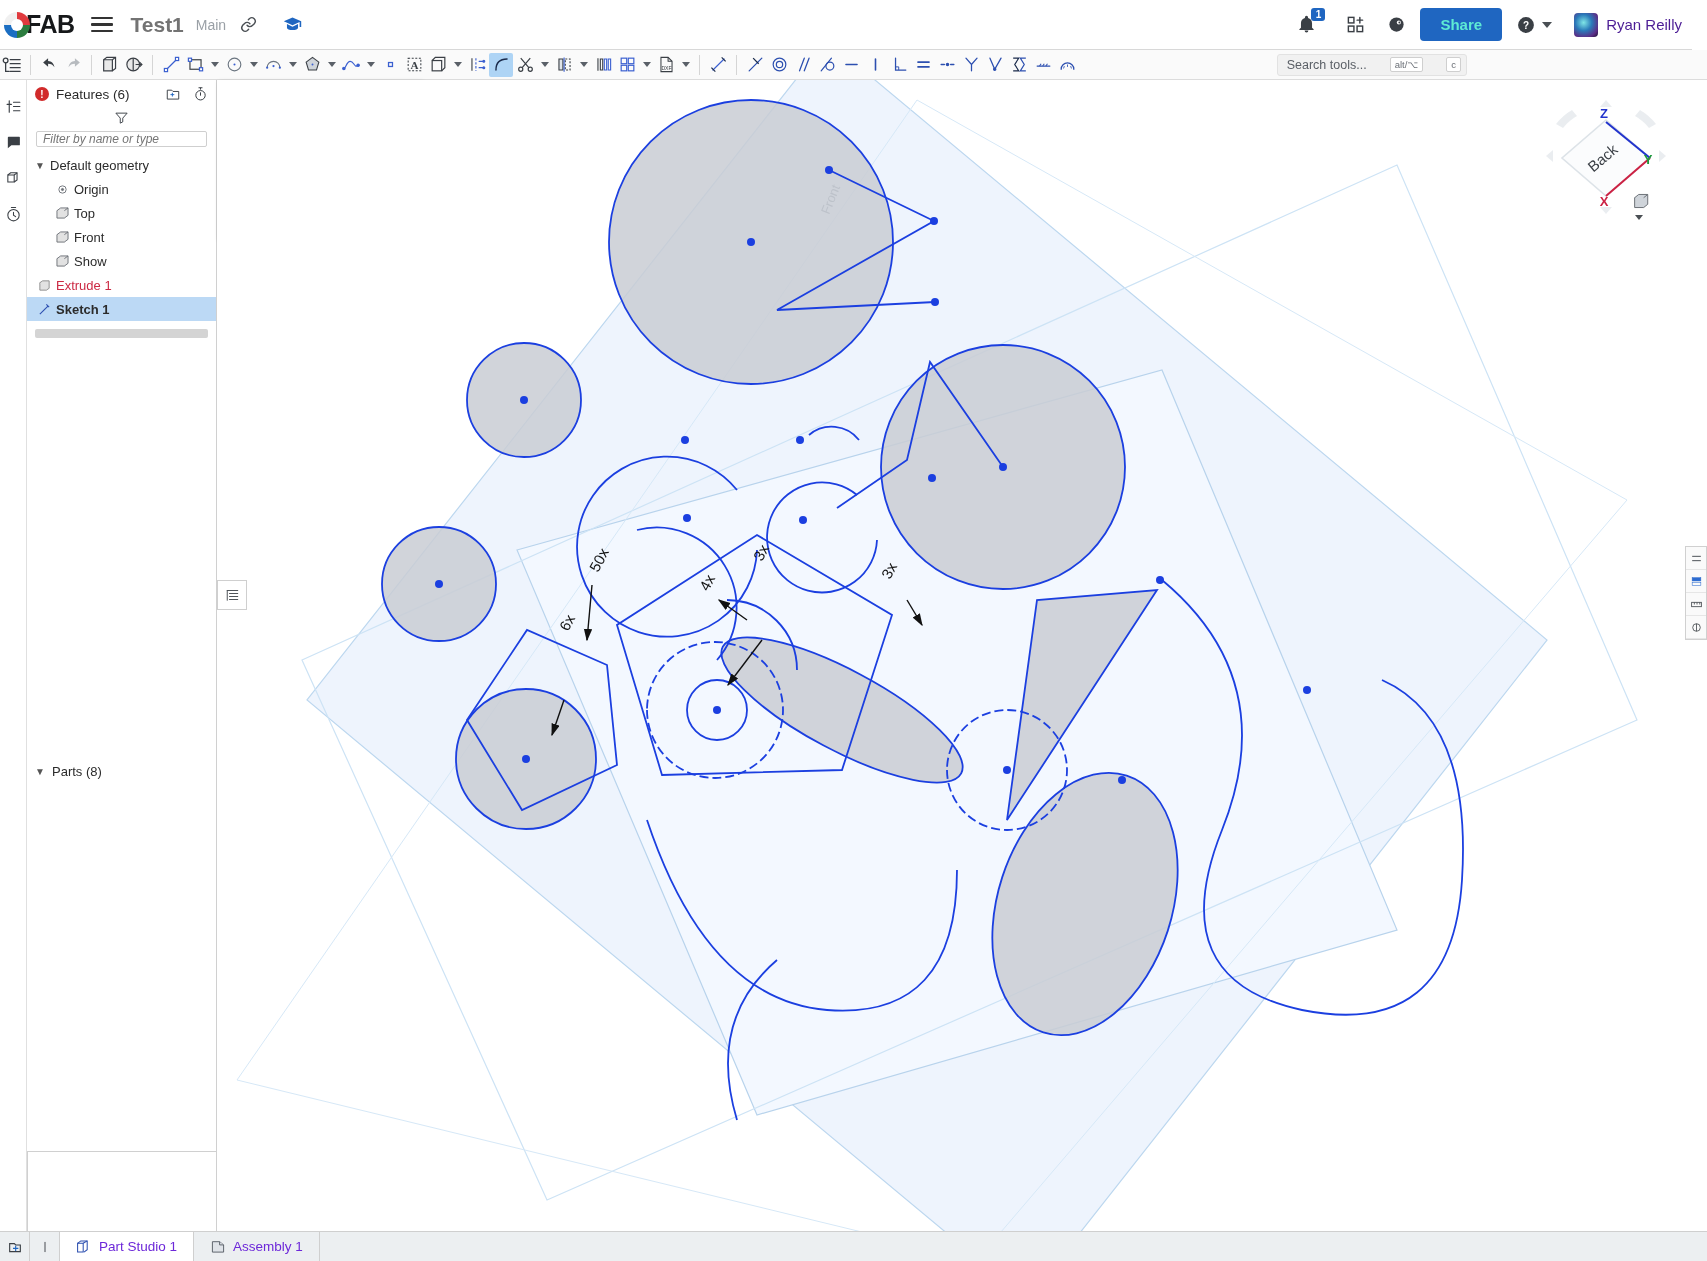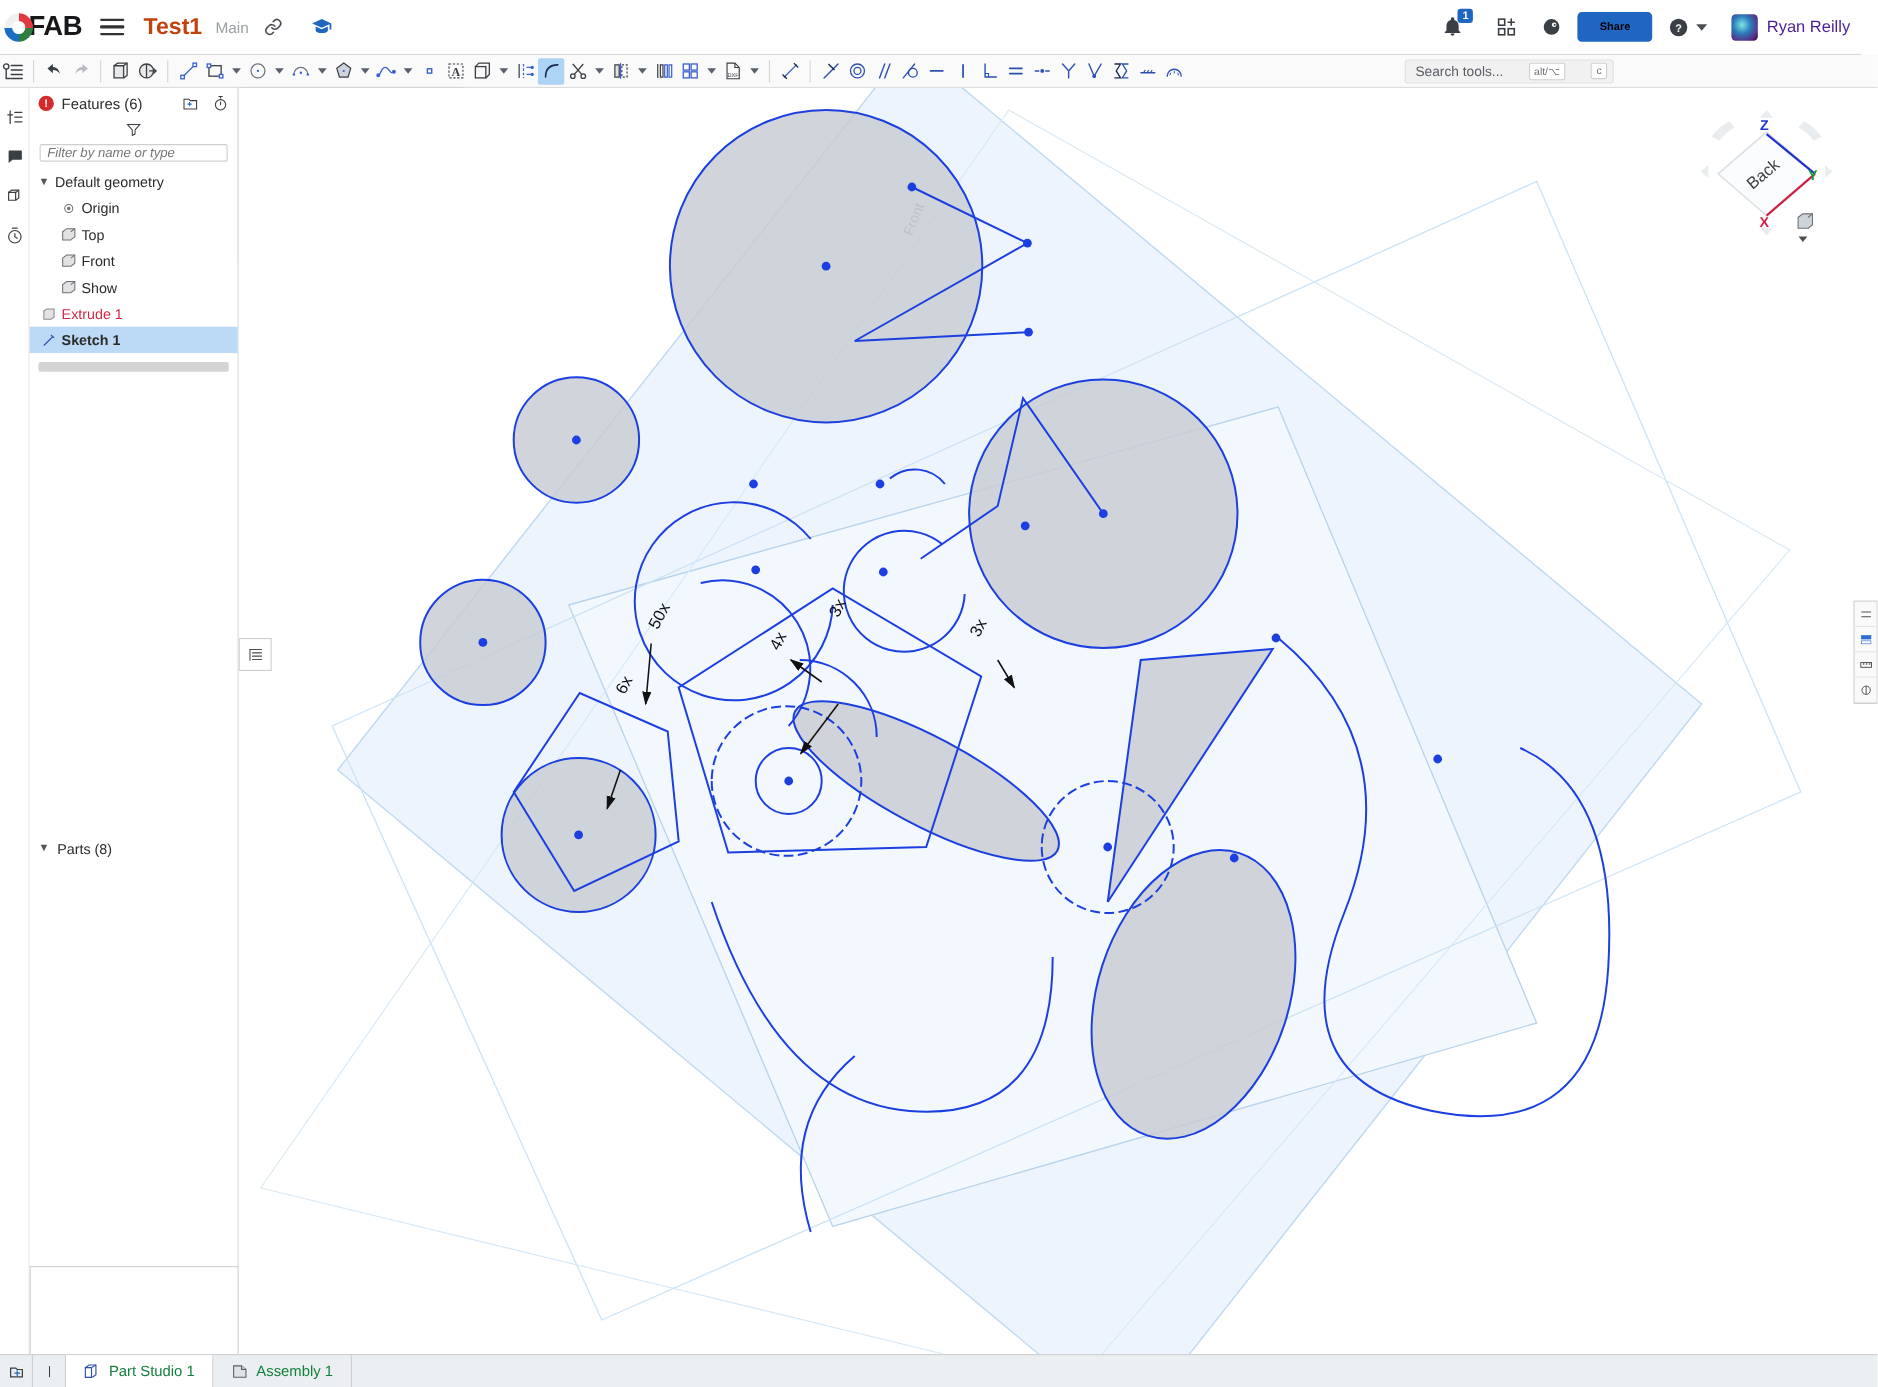--- a/index.html
+++ b/index.html
@@ -12,29 +12,29 @@
     background:#fff; border-bottom:1px solid #d8d8d8; display:flex; align-items:center; }
   .logo { display:flex; align-items:center; margin-left:4px; }
   .logo-mark { width:26px; height:26px; border-radius:50%;
     background:conic-gradient(#e03a3e 0deg 90deg, #2c7d3f 90deg 180deg, #1b6ec2 180deg 270deg, #f0f0f0 270deg 360deg);
     position:relative; }
   .logo-mark::after { content:""; position:absolute; left:7px; top:7px; width:12px; height:12px;
     border-radius:50%; background:#fff; }
   .logo-text { font-size:25px; font-weight:bold; letter-spacing:-0.5px; color:#16181a; margin-left:-4px; }
   .hamb { margin-left:16px; width:22px; display:flex; flex-direction:column; gap:4px; cursor:pointer; }
   .hamb i { display:block; height:2.6px; background:#333; border-radius:1px; }
-  .doc-title { font-size:21px; font-weight:bold; color:#c2410c; margin-left:18px; }
+  .doc-title { font-size:21px; font-weight:bold; color:#737373; margin-left:18px; }
   .branch { font-size:14px; color:#9aa0a6; margin-left:12px; }
   .tb-icon { color:#4a4f54; margin-left:14px; display:inline-flex; align-items:center; cursor:pointer; }
   .spacer { flex:1; }
   .bell-wrap { position:relative; margin-right:8px; }
   .badge { position:absolute; top:-7px; right:-9px; background:#1f66c1; color:#fff;
     font-size:10px; font-weight:bold; border-radius:3px; padding:0 3px; min-width:14px;
     text-align:center; line-height:13px; }
-  .share-btn { background:#1f66c1; color:#000000; font-size:10px; font-weight:bold;
+  .share-btn { background:#1f66c1; color:#5eead4; font-size:15px; font-weight:bold;
     padding:8px 20px; border-radius:4px; margin:0 14px; cursor:pointer; border:none; }
   .avatar { width:24px; height:24px; border-radius:4px; margin-right:8px;
     background:radial-gradient(circle at 40% 40%, #7fe6e6 0%, #2a7ab9 40%, #5b2d86 75%, #1a1030 100%); }
   .username { font-size:15px; color:#4c1d95; margin-right:10px; }
   .caret { width:0;height:0;border-left:5px solid transparent;border-right:5px solid transparent;
     border-top:6px solid #4a4f54; margin-left:6px; }
 
   
   .toolbar { position:absolute; left:0; top:50px; width:1707px; height:30px;
     background:#fafafa; border-bottom:1px solid #dcdcdc; display:flex; align-items:center; }
@@ -122,21 +122,21 @@
   .mini-panel { position:absolute; left:0; top:500px; width:30px; height:30px;
     border:1px solid #cfcfcf; background:#fff; display:flex; align-items:center;
     justify-content:center; cursor:pointer; }
 
   
   .tabbar { position:absolute; left:0; bottom:0; width:1707px; height:30px;
     background:#eceff1; border-top:1px solid #cfcfcf; display:flex; align-items:center; }
   .tb-plus { width:30px; height:30px; display:flex; align-items:center; justify-content:center;
     border-right:1px solid #cfcfcf; cursor:pointer; }
   .tab { display:flex; align-items:center; gap:7px; padding:0 16px; height:30px;
-    font-size:13.5px; color:#15803d; border-right:1px solid #cfcfcf; cursor:pointer; }
+    font-size:13.5px; color:#6d28d9; border-right:1px solid #cfcfcf; cursor:pointer; }
   .tab.active { background:#fff; }
   .sketchpanel { position:absolute; left:27px; bottom:30px; width:190px; height:80px;
     background:#fff; border:1px solid #d0d0d0; border-bottom:none; }
   svg { display:block; overflow:visible; }
 </style>
 </head>
 <body>
 
 <div class="app">
 

